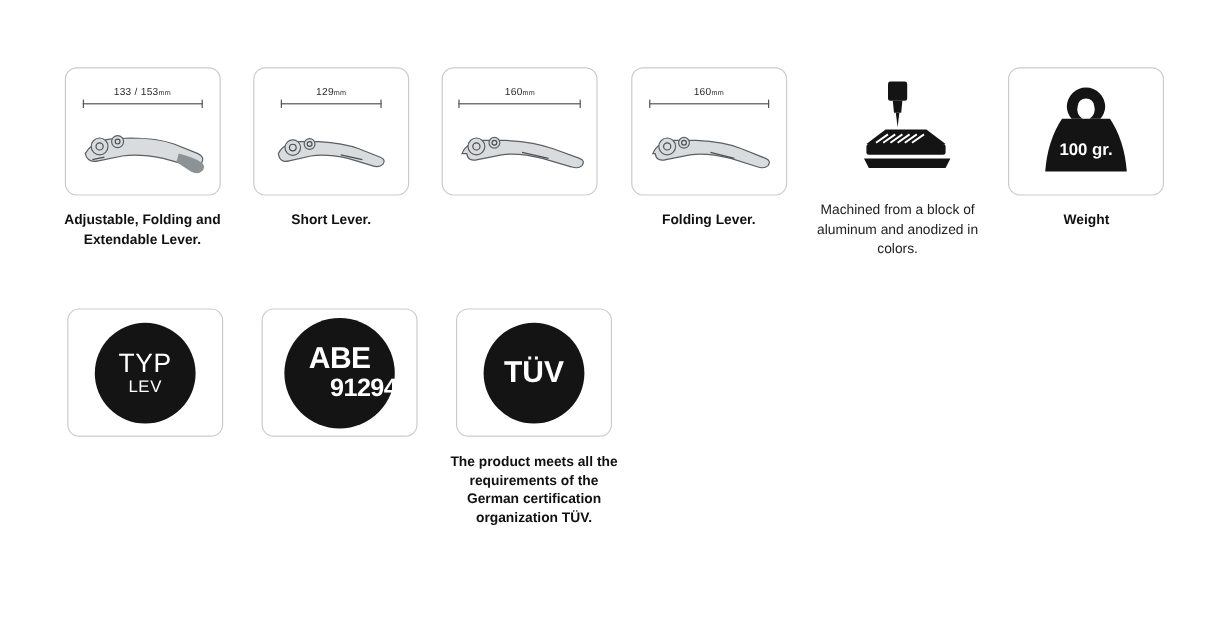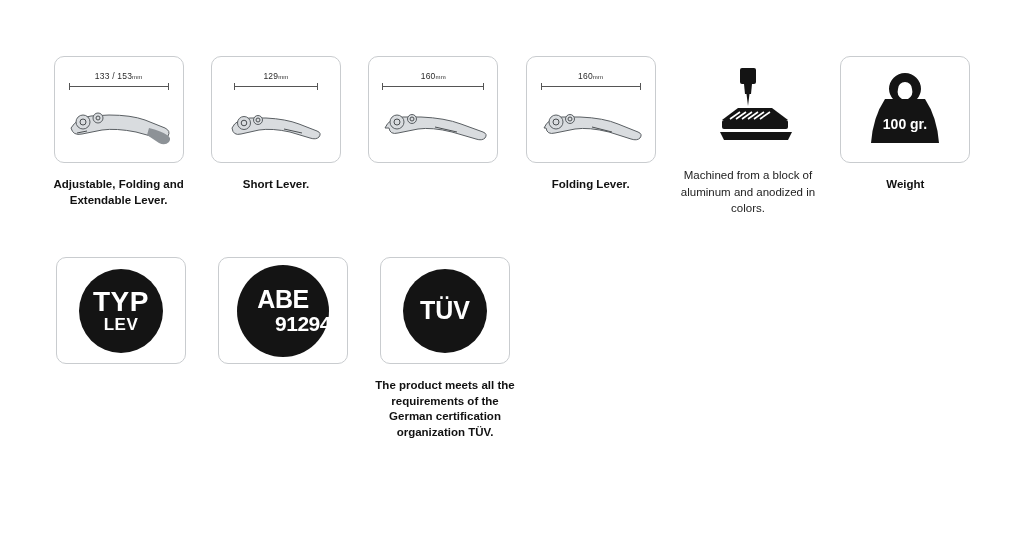--- a/index.html
+++ b/index.html
@@ -123,27 +123,27 @@
     border-radius: 50%;
     background: #141414;
     color: #ffffff;
     display: flex;
     flex-direction: column;
     align-items: center;
     justify-content: center;
     line-height: 1.02;
   }
   .badge-line1 {
-    font-size: 28px;
-    font-weight: bold;
+    font-size: 22px;
+    font-weight: normal;
     letter-spacing: .5px;
   }
   .badge-line2 {
-    font-size: 17px;
-    font-weight: bold;
+    font-size: 14px;
+    font-weight: normal;
     letter-spacing: .5px;
   }
   .abe-line1 {
     font-size: 25px;
     font-weight: bold;
     letter-spacing: -0.5px;
   }
   .abe-line2 {
     font-size: 21px;
     font-weight: bold;

